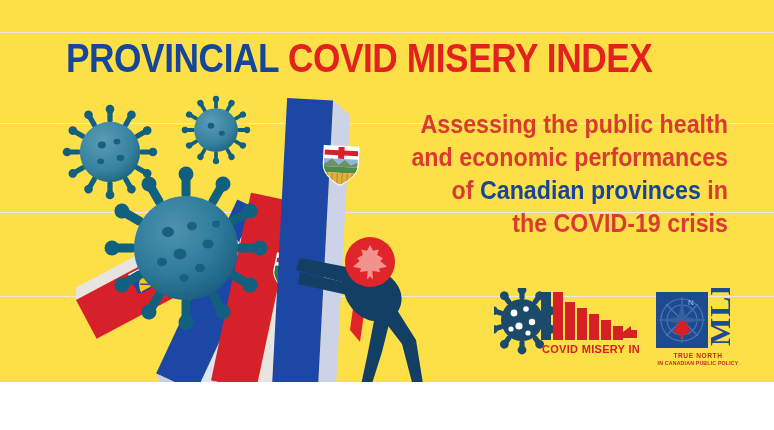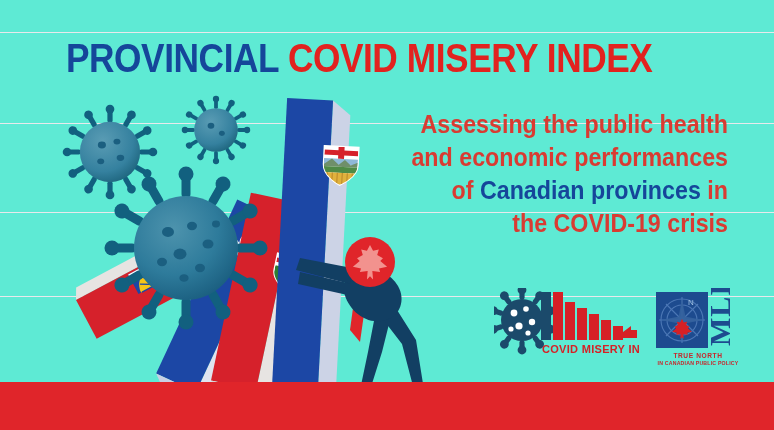--- a/index.html
+++ b/index.html
@@ -4,22 +4,22 @@
 <style>
   html,body{margin:0;padding:0;}
   body{
     width:774px;height:430px;
     background:#ffffff;
     font-family:"Liberation Sans", sans-serif;
     overflow:hidden;
   }
   #stage{
     position:relative;
-    width:774px;height:430px;
-    background:#5eead4;
+    width:774px;height:382px;
+    background:#fde047;
     overflow:hidden;
   }
   
   .gridline{
     position:absolute;left:0;width:774px;height:1px;
     background:#e9e9ec;
   }
   .gl1{top:32px;} .gl2{top:123px;} .gl3{top:212px;} .gl4{top:296px;}
 
   

